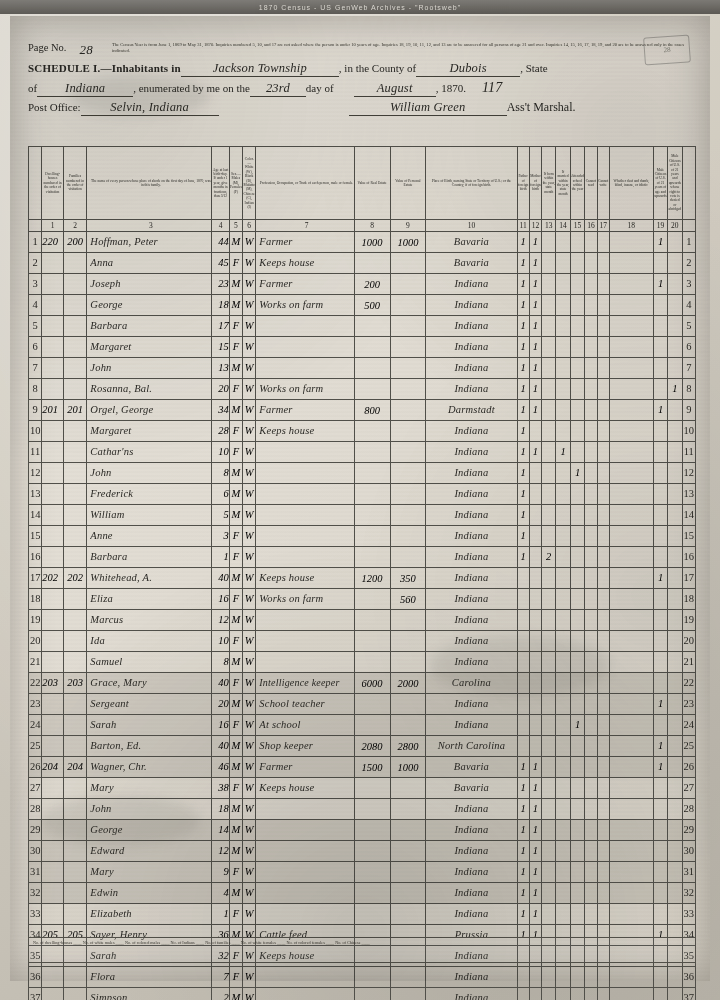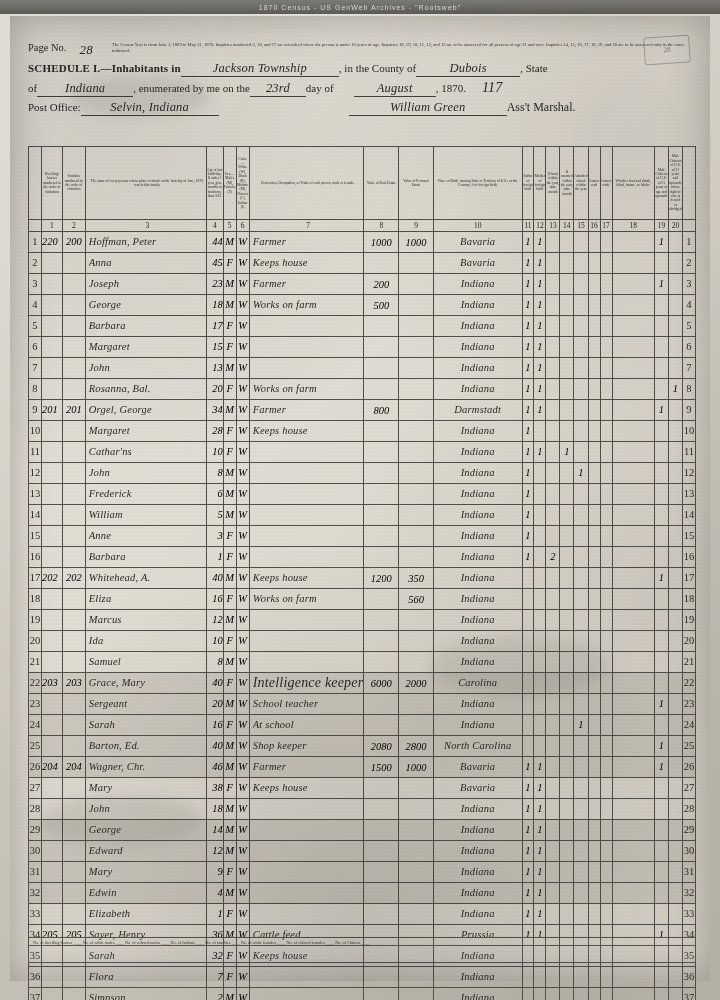--- a/index.html
+++ b/index.html
@@ -102,21 +102,21 @@
   .c-s{width:11px;text-align:center;}
   .c-s2{width:13px;text-align:center;}
   .c-w{width:13px;text-align:center;}
   .c-edu{width:42px;}
   .c-df{width:13px;text-align:center;}
   .c-cit{width:13px;text-align:center;}
   .cellw{
     display:block;font-size:10.5px;line-height:16px;
     white-space:nowrap;overflow:hidden;
   }
-  .cellw.sm{font-size:14px;}
+  .cellw.sm{font-size:10px;}
   .money{font-size:8px;line-height:8px;text-align:center;padding-top:2px;}
   .tick{font-size:9px;}
   .shade td{background:rgba(120,115,100,.16);}
   .footnote{
     position:absolute;left:18px;bottom:18px;width:668px;height:26px;
     font-size:4.2px;line-height:5px;color:#3c3a33;
     border:1px solid #55534c;padding:2px 4px;box-sizing:border-box;
     background:rgba(255,255,255,.05);
   }
   .handcol{font-family:"Liberation Serif",serif;font-style:italic;}

